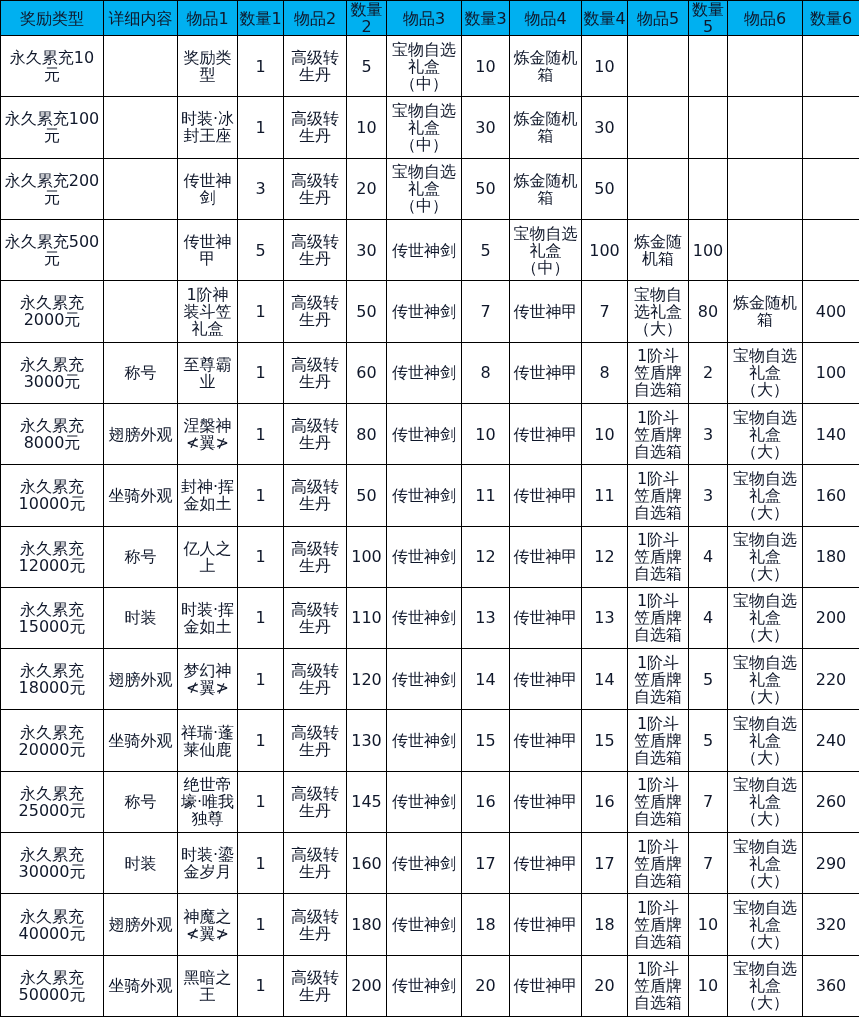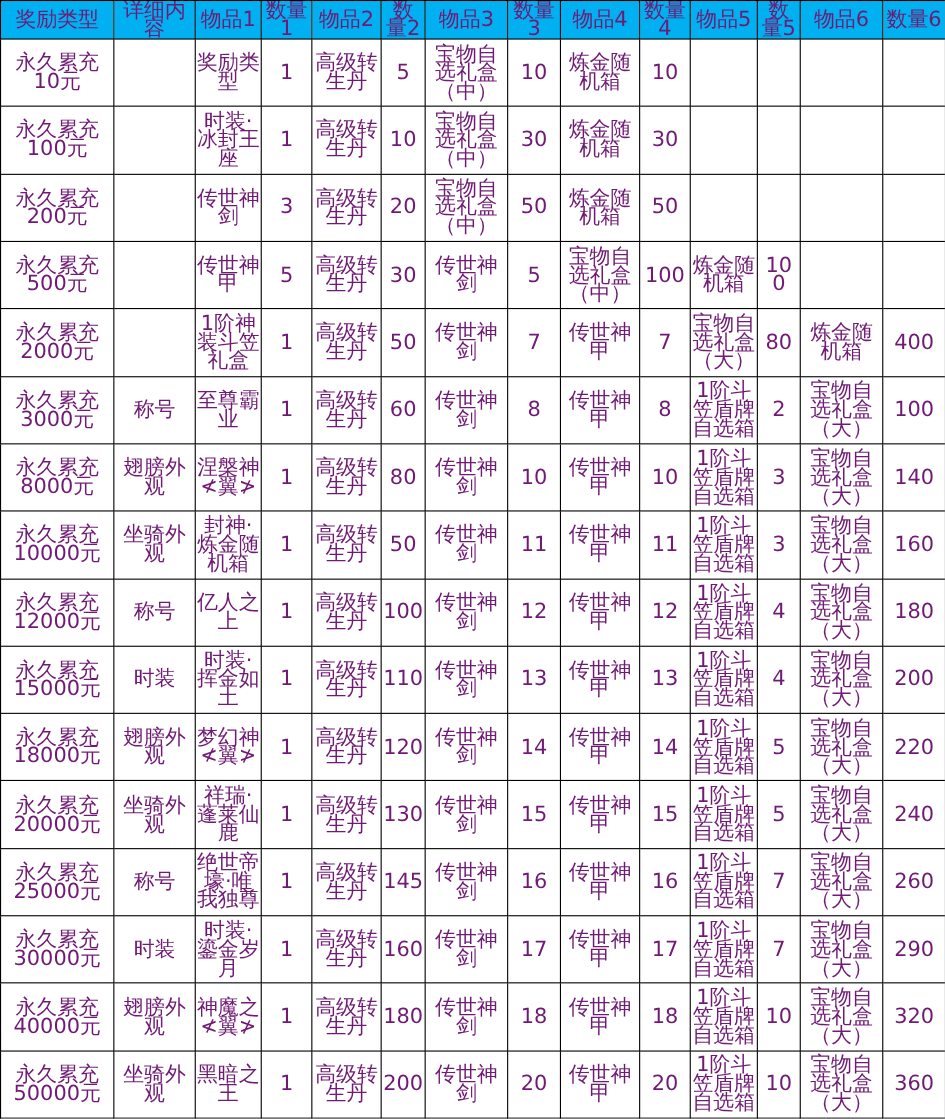--- a/index.html
+++ b/index.html
@@ -6,22 +6,22 @@
     margin: 0;
     padding: 0;
     background: #ffffff;
   }
   table.reward-table {
     border-collapse: collapse;
     table-layout: fixed;
     width: 859px;
     height: 1017px;
     font-family: "DejaVu Sans", sans-serif;
-    font-size: 19px;
-    color: #701a75;
+    font-size: 16px;
+    color: #0f172a;
   }
   table.reward-table th,
   table.reward-table td {
     border: 1px solid #000000;
     text-align: center;
     vertical-align: middle;
     padding: 0 1px;
     line-height: 17px;
     overflow: hidden;
     overflow-wrap: break-word;
@@ -179,21 +179,21 @@
         <td>传世神甲</td>
         <td>10</td>
         <td>1阶斗笠盾牌自选箱</td>
         <td>3</td>
         <td>宝物自选礼盒（大）</td>
         <td>140</td>
       </tr>
       <tr>
         <td>永久累充10000元</td>
         <td>坐骑外观</td>
-        <td>封神·炼金随机箱</td>
+        <td>封神·挥金如土</td>
         <td>1</td>
         <td>高级转生丹</td>
         <td>50</td>
         <td>传世神剑</td>
         <td>11</td>
         <td>传世神甲</td>
         <td>11</td>
         <td>1阶斗笠盾牌自选箱</td>
         <td>3</td>
         <td>宝物自选礼盒（大）</td>

